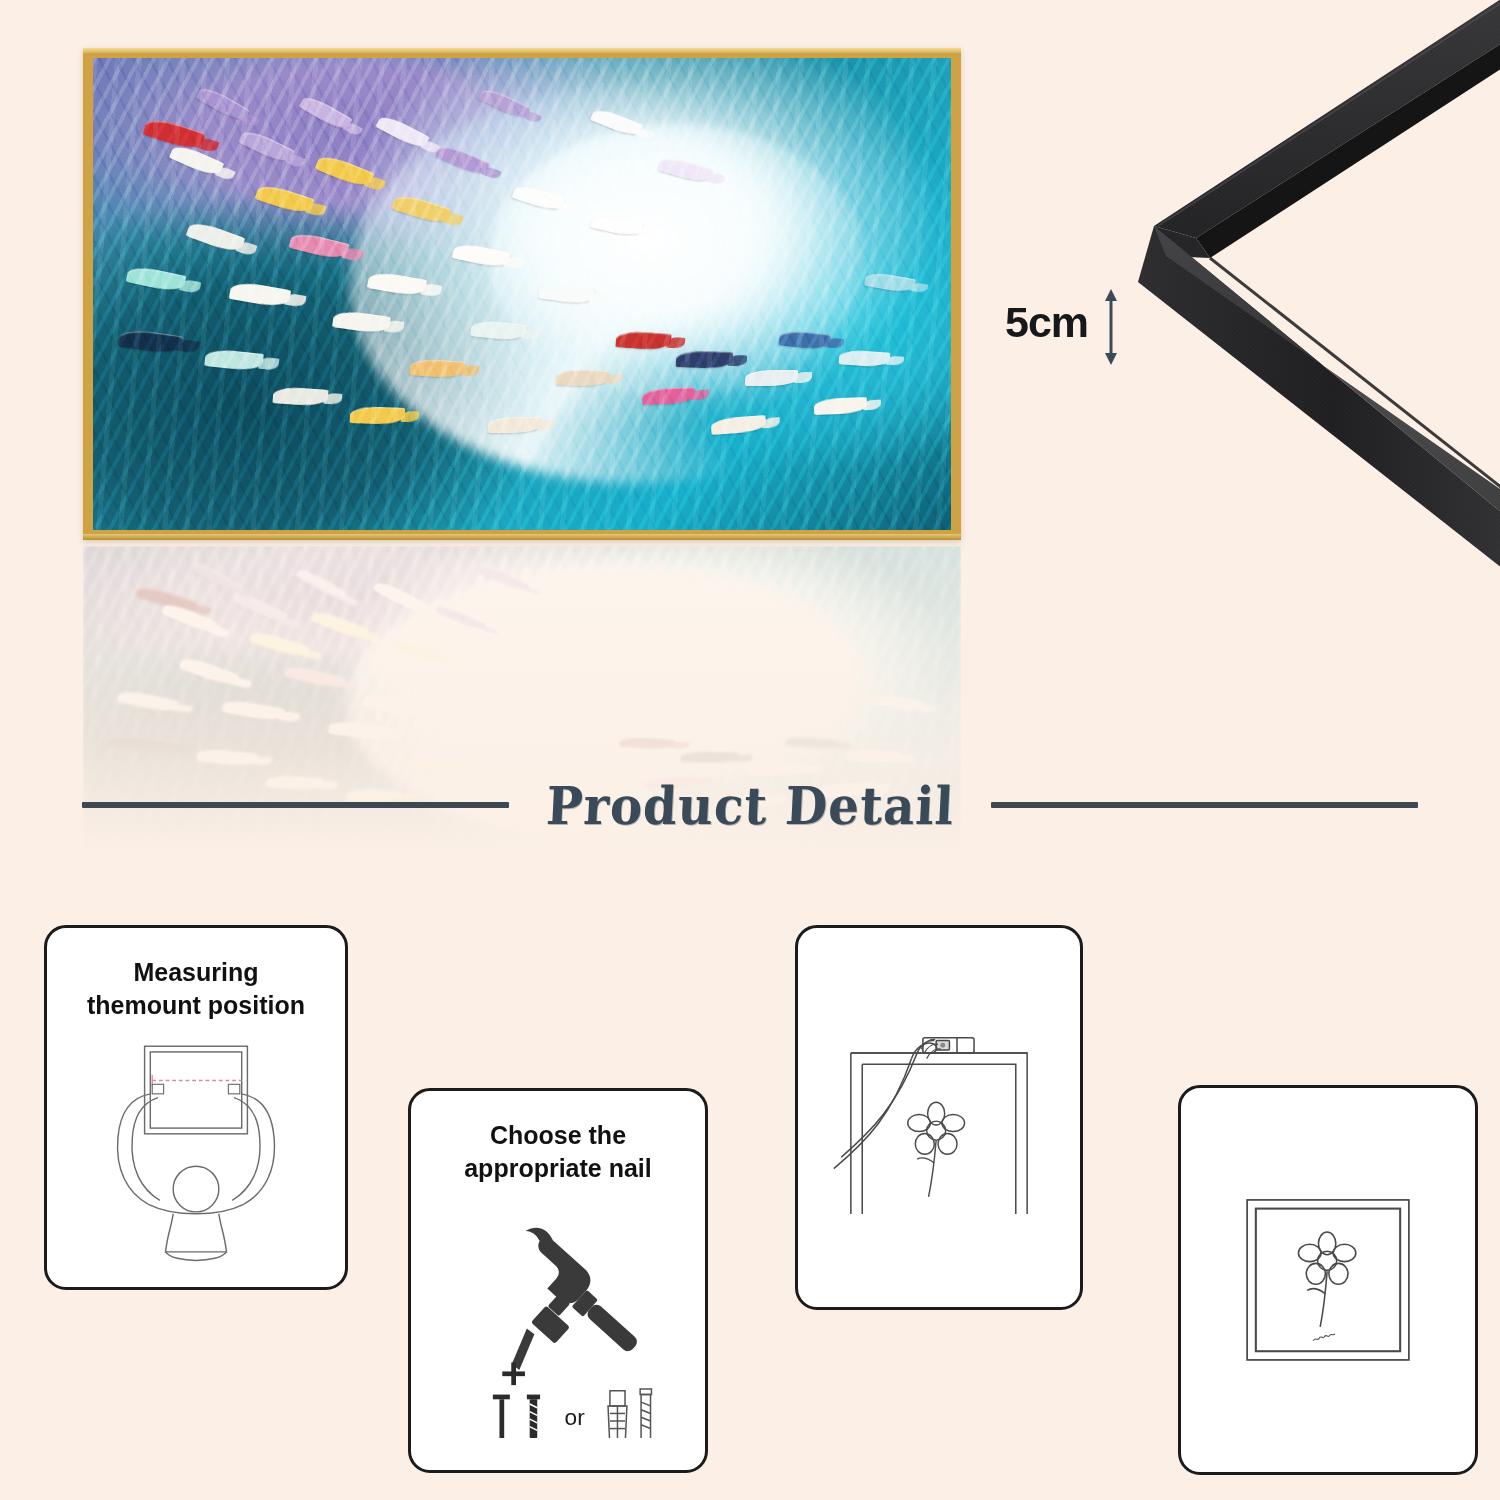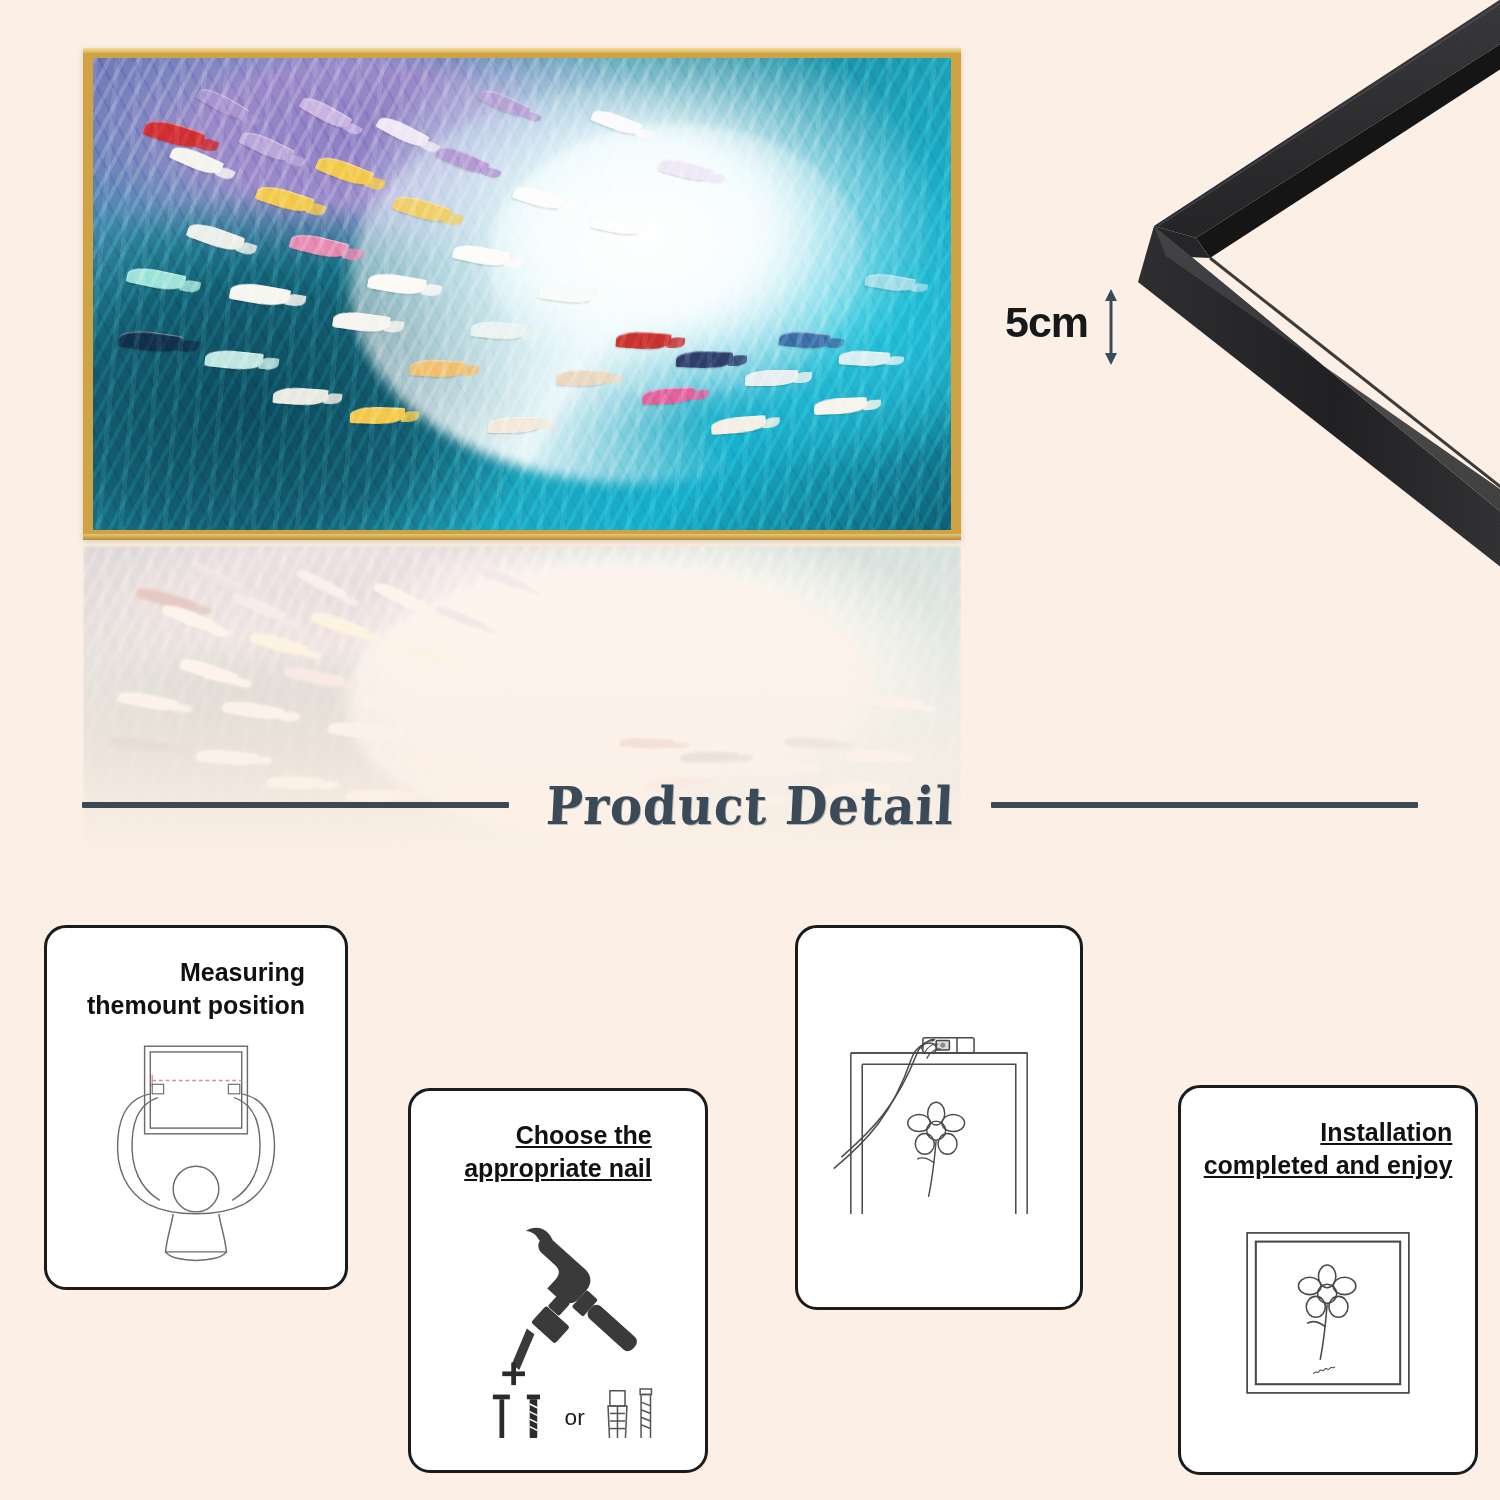--- a/index.html
+++ b/index.html
@@ -110,31 +110,31 @@
 
   
   .card {
     position:absolute; background:#fff;
     border:3px solid #1b1b1b; border-radius:22px;
     display:flex; flex-direction:column; align-items:center;
     padding:28px 14px 16px;
   }
   .card-title {
     font-size:25px; font-weight:700; color:#111; line-height:1.32;
-    text-align:right; white-space:pre-line;
+    text-align:center; white-space:pre-line;
   }
   .card-art { flex:1 1 auto; width:100%; display:flex; align-items:center; justify-content:center; }
 
   #card-1 { left:44px;   top:925px;  width:304px; height:365px; }
   #card-2 { left:408px;  top:1088px; width:300px; height:385px; }
   #card-3 { left:795px;  top:925px;  width:288px; height:385px; }
   #card-4 { left:1178px; top:1085px; width:300px; height:390px; }
 
   #card-1 .card-art { margin-top:6px; }
-  #card-2 .card-title, #card-4 .card-title { font-size:25px;text-decoration:underline; }
+  #card-2 .card-title, #card-4 .card-title { font-size:25px; }
   #card-3 .card-title { font-size:26px; }
 </style>
 </head>
 <body>
 
 <div id="hero">
 
   <div class="reflection">
     <div class="canvas">
       <div class="swirl"></div>
@@ -419,22 +419,20 @@
         <ellipse cx="100" cy="136" rx="10" ry="11"></ellipse>
         <ellipse cx="94" cy="114" rx="12" ry="9"></ellipse>
         <path d="M112 132 C110 156 108 172 104 192"></path>
         <path d="M110 156 C102 150 96 150 92 152"></path>
       </g>
     </svg>
   </div>
 </div>
 
 <div class="card" id="card-4">
-  <div class="card-title">Installation
-completed and enjoy</div>
   <div class="card-art">
     <svg viewBox="0 0 230 230" width="200" height="200" fill="none" stroke="#4a4a4a" stroke-width="2">
       <rect x="22" y="16" width="186" height="184"></rect>
       <rect x="32" y="26" width="166" height="164" stroke-width="2.4"></rect>
 
       <g stroke-width="1.8">
         <circle cx="114" cy="86" r="11"></circle>
         <ellipse cx="114" cy="66" rx="10" ry="13"></ellipse>
         <ellipse cx="134" cy="77" rx="13" ry="10"></ellipse>
         <ellipse cx="127" cy="101" rx="11" ry="12"></ellipse>

